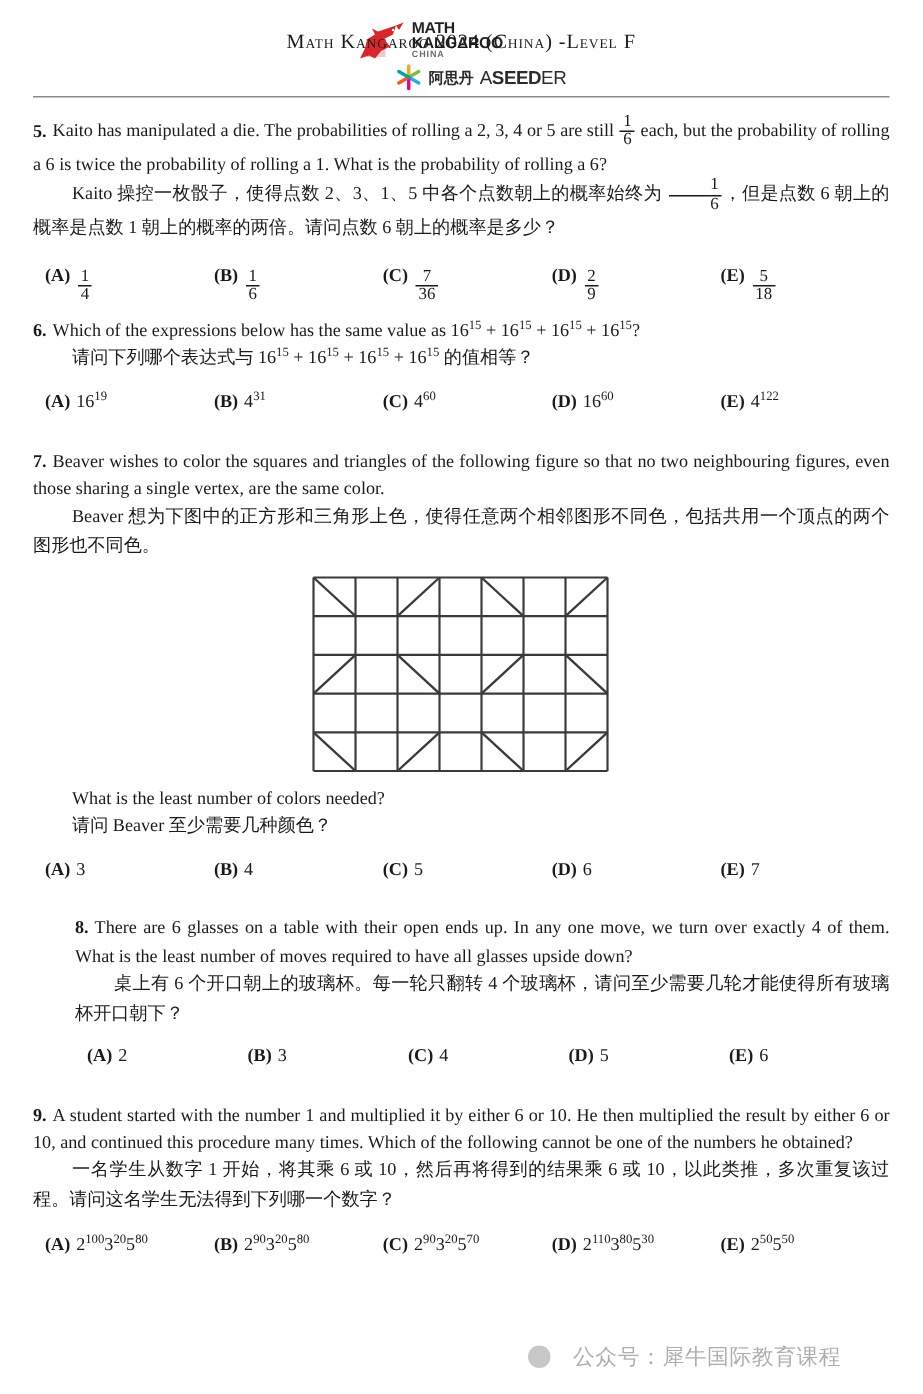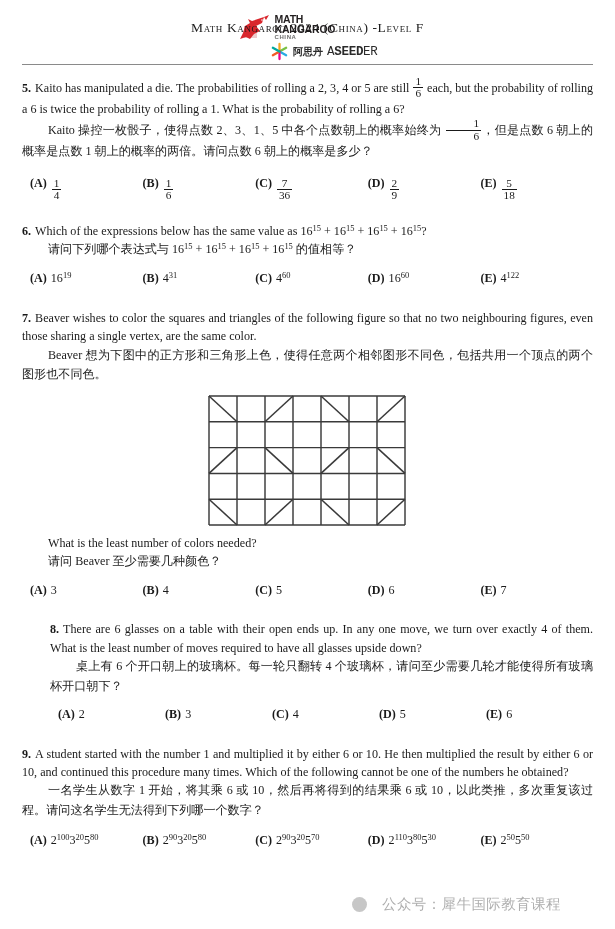--- a/index.html
+++ b/index.html
@@ -92,21 +92,21 @@
     height: 19px;
     flex: 0 0 auto;
   }
   .aseeder-cn {
     font-family: "Liberation Sans", sans-serif;
     font-size: 10px;
     color: #2b2b2b;
     font-weight: bold;
   }
   .aseeder-en {
-    font-family: Liberation Mono, monospace;
+    font-family: Liberation Sans, sans-serif;
     font-size: 12.5px;
     letter-spacing: -0.3px;
     color: #2b2b2b;
     text-align: center;
   }
   .aseeder-en b { font-weight: 900; }
 
   .header-rule {
     border-top: 1.1px solid #8a8a8a;
     margin: 4px 0 0 0;
@@ -298,21 +298,21 @@
       <div class="opt">
         <span class="opt-label">(E)</span>
         <span class="frac">
             <span class="num">5</span>
             <span class="den">18</span>
           </span>
       </div>
     </div>
   </div>
 
-  <div class="q" style="margin-top:20px;">
+  <div class="q" style="margin-top:8px;">
     <div class="q-en">
       <span class="q-num">6.</span><span>Which of the expressions below has the same value as 16<sup>15</sup> + 16<sup>15</sup> + 16<sup>15</sup> + 16<sup>15</sup>?</span>
     </div>
     <div class="q-cn">
       <span>请问下列哪个表达式与 16<sup>15</sup> + 16<sup>15</sup> + 16<sup>15</sup> + 16<sup>15</sup> 的值相等？</span>
     </div>
     <div class="options">
       <div class="opt">
         <span class="opt-label">(A)</span>
         <span class="opt-val"><span>16</span><sup>19</sup></span>

